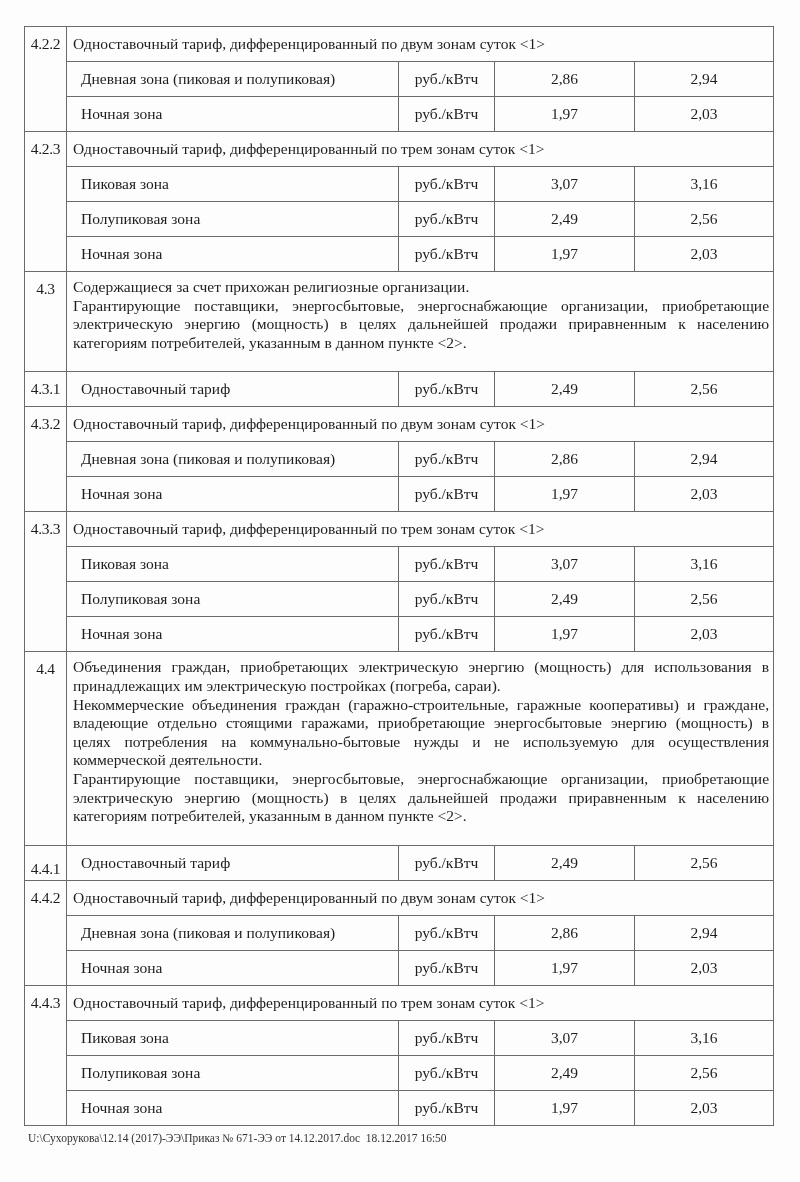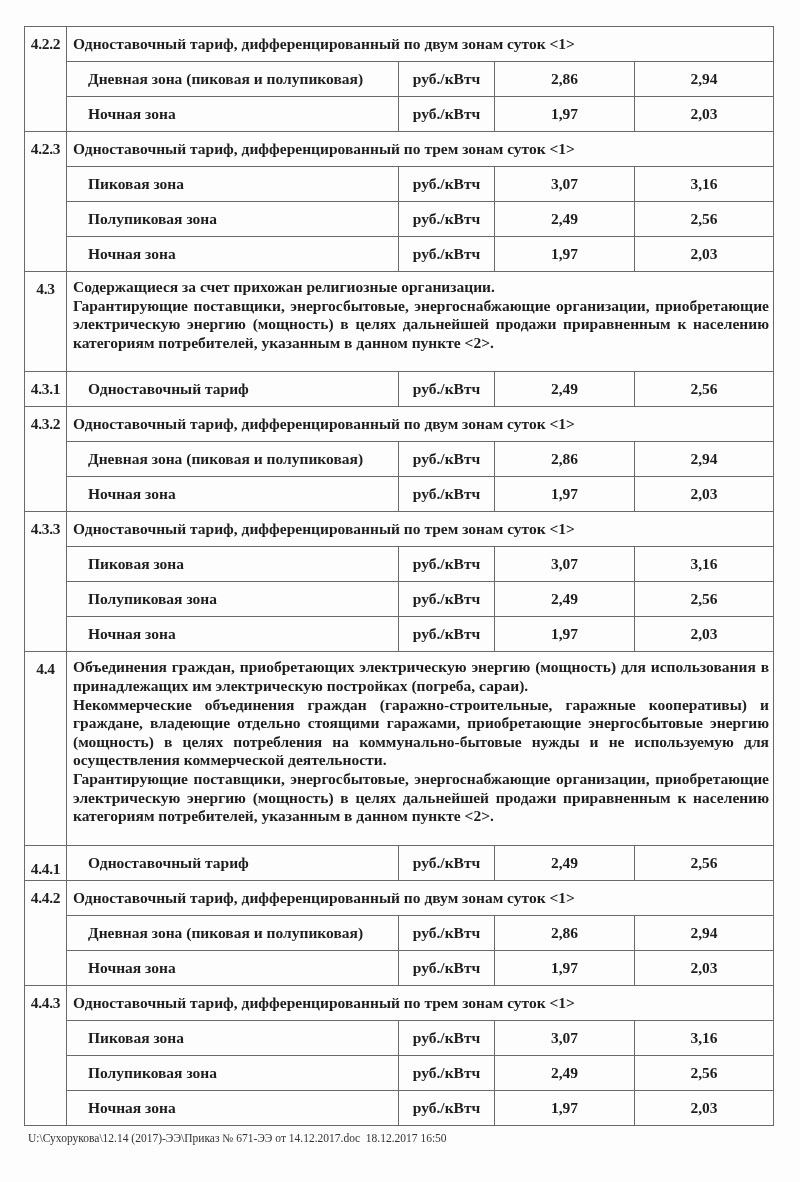--- a/index.html
+++ b/index.html
@@ -1,29 +1,29 @@
 <!DOCTYPE html>
 <html><head>
 <meta charset="utf-8">
 <style>
   html, body { margin: 0; padding: 0; background: #fdfdfd; }
   body { width: 800px; height: 1182px; position: relative; overflow: hidden;
          font-family: "Liberation Serif", serif; color: #1e1e1e; }
   #doc { position: absolute; left: 24px; top: 26px; width: 749px; }
-  table { border-collapse: collapse; width: 749px; table-layout: fixed; font-weight: bold; }
+  table { border-collapse: collapse; width: 749px; table-layout: fixed; }
   td { border: 1px solid #6a6a6a; font-size: 15.5px; line-height: 18px; padding: 0;
        vertical-align: middle; }
   col.c-num { width: 42px; }
   col.c-name { width: 332px; }
   col.c-unit { width: 96px; }
   col.c-v1 { width: 140px; }
   col.c-v2 { width: 139px; }
   td.num { vertical-align: top; text-align: center; padding-top: 8px; letter-spacing: -0.3px; }
   td.head { height: 34px; padding-left: 6px; }
-  td.name { height: 34px; padding-left: 21px; }
+  td.name { height: 34px; padding-left: 14px; }
   td.unit { text-align: center; height: 34px; }
   td.val { text-align: center; height: 34px; }
   td.desc { padding: 6px 4px 19px 6px; text-align: justify; line-height: 18.6px; }
   td.desc p { margin: 0; text-align: justify; }
   #footer { position: absolute; left: 28px; top: 1132px; font-size: 11.5px;
             font-family: "Liberation Serif", serif; color: #333; white-space: pre; }
 </style>
 </head>
 <body>
 

